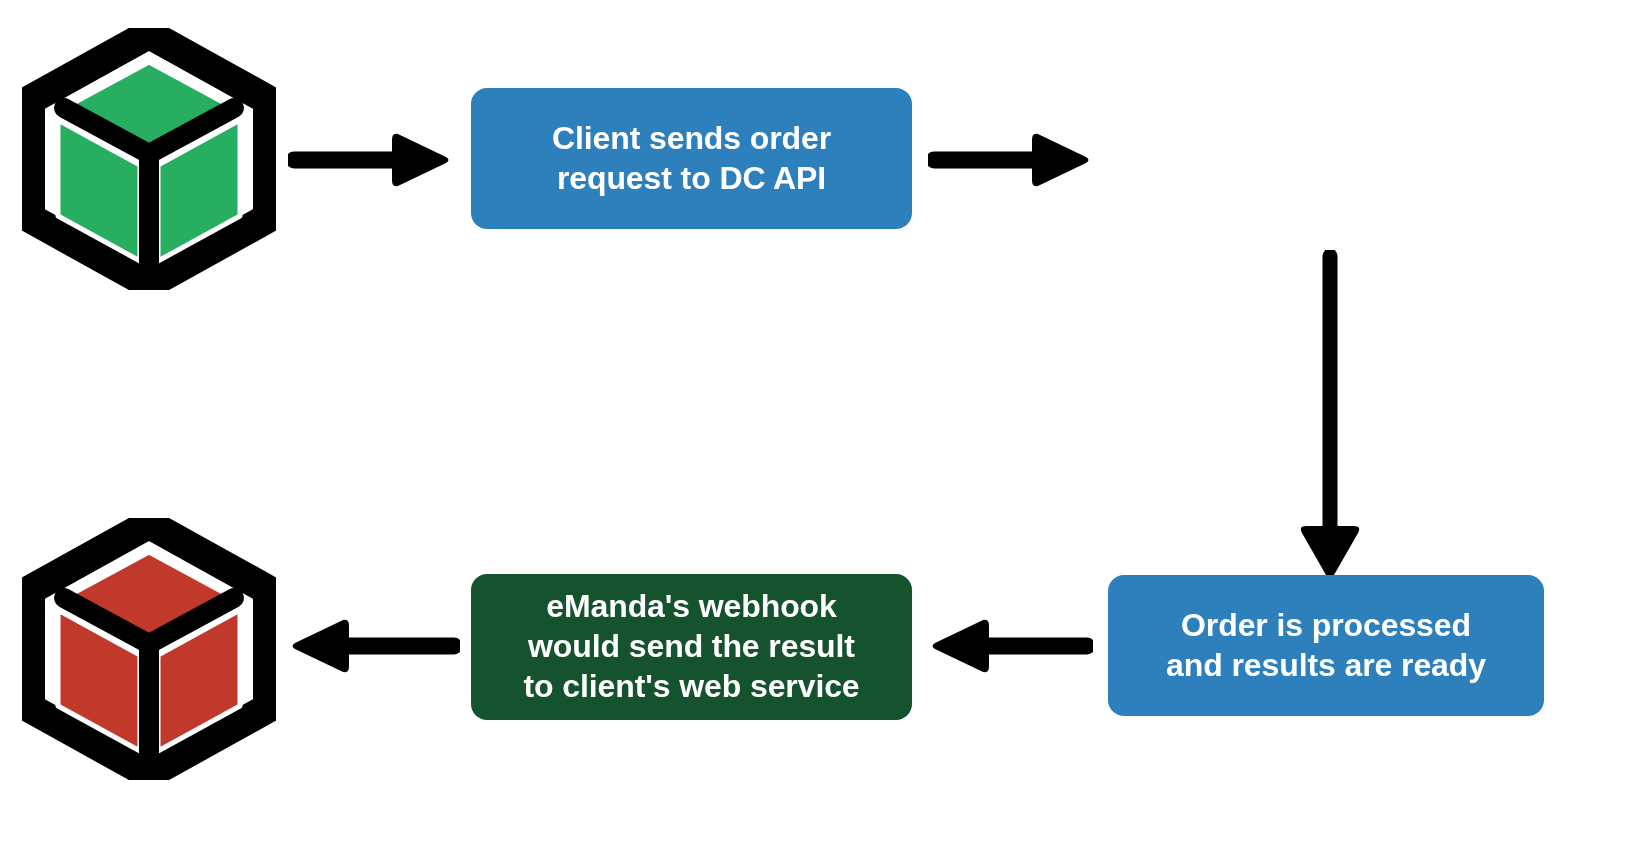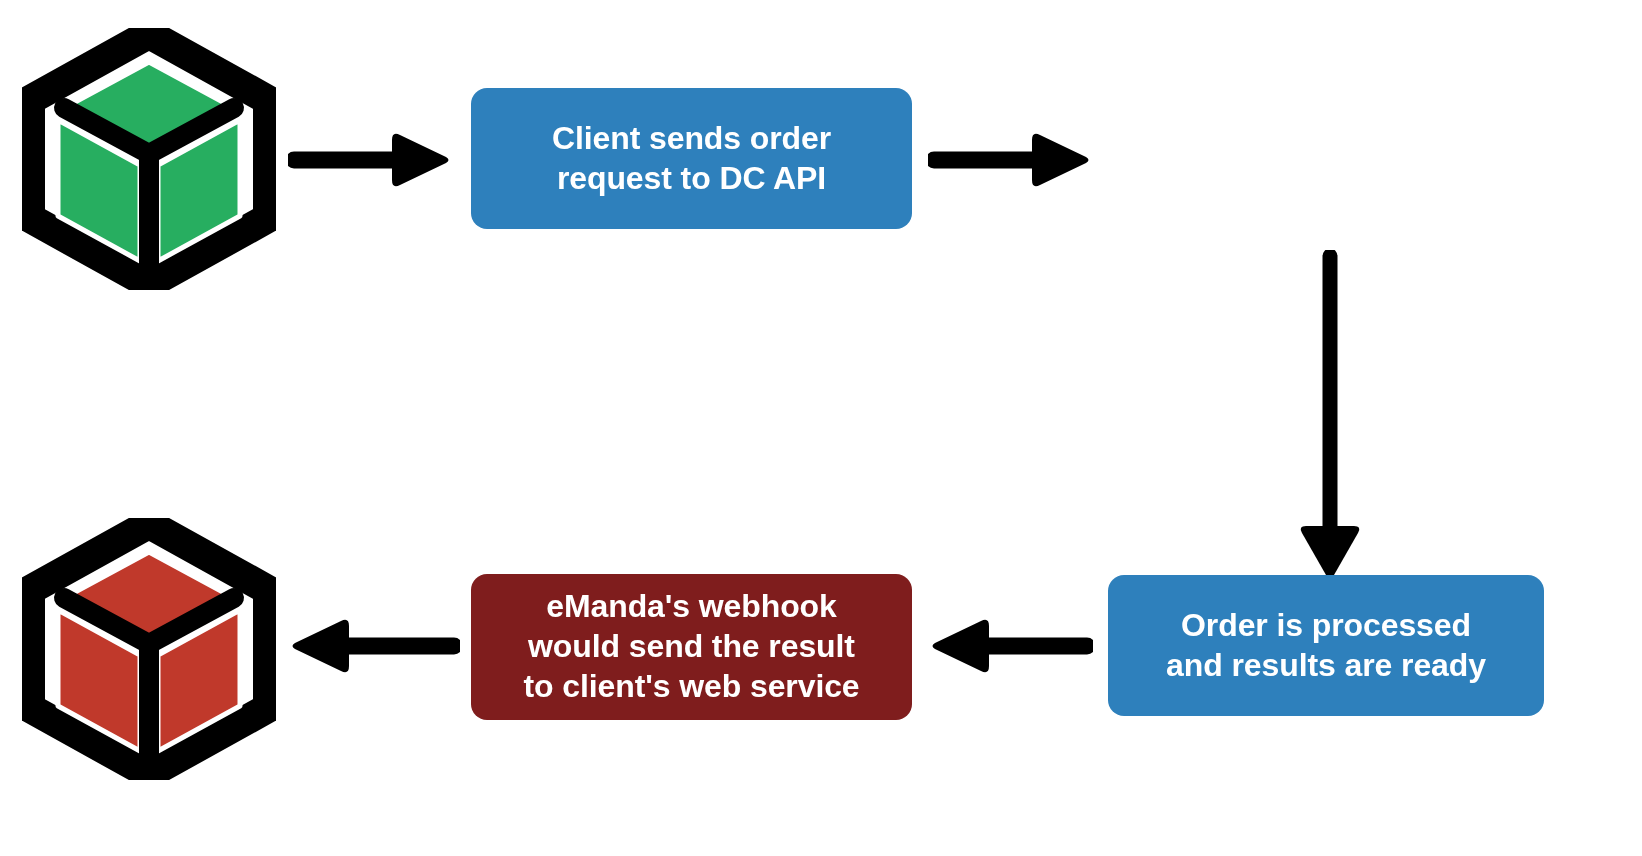--- a/index.html
+++ b/index.html
@@ -29,21 +29,21 @@
     font-family: "Liberation Sans", sans-serif;
     font-weight: 700;
     font-size: 32px;
     line-height: 1.24;
     letter-spacing: -0.1px;
     border-radius: 16px;
     padding: 6px 14px;
     white-space: pre-line;
   }
   .node-blue { background: #2E80BC; }
-  .node-red  { background: #7f1d1d; }
+  .node-red  { background: #14532d; }
 
   .cube {
     position: absolute;
   }
   .arrow {
     position: absolute;
   }
   .arrow svg, .cube svg { display: block; }
 </style>
 </head>

